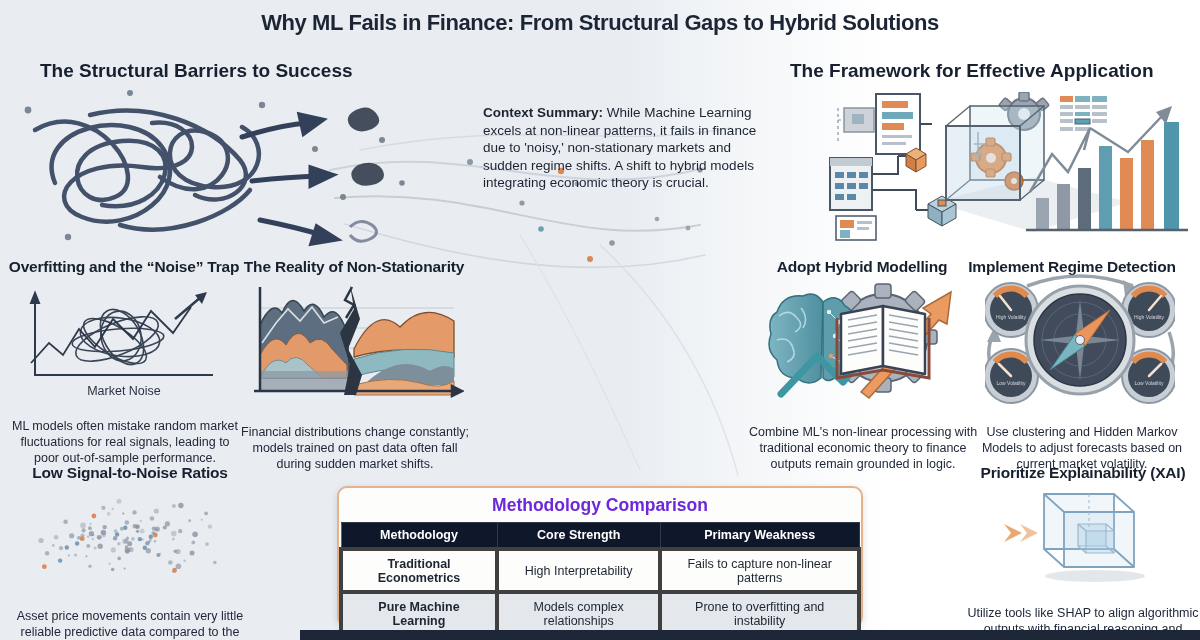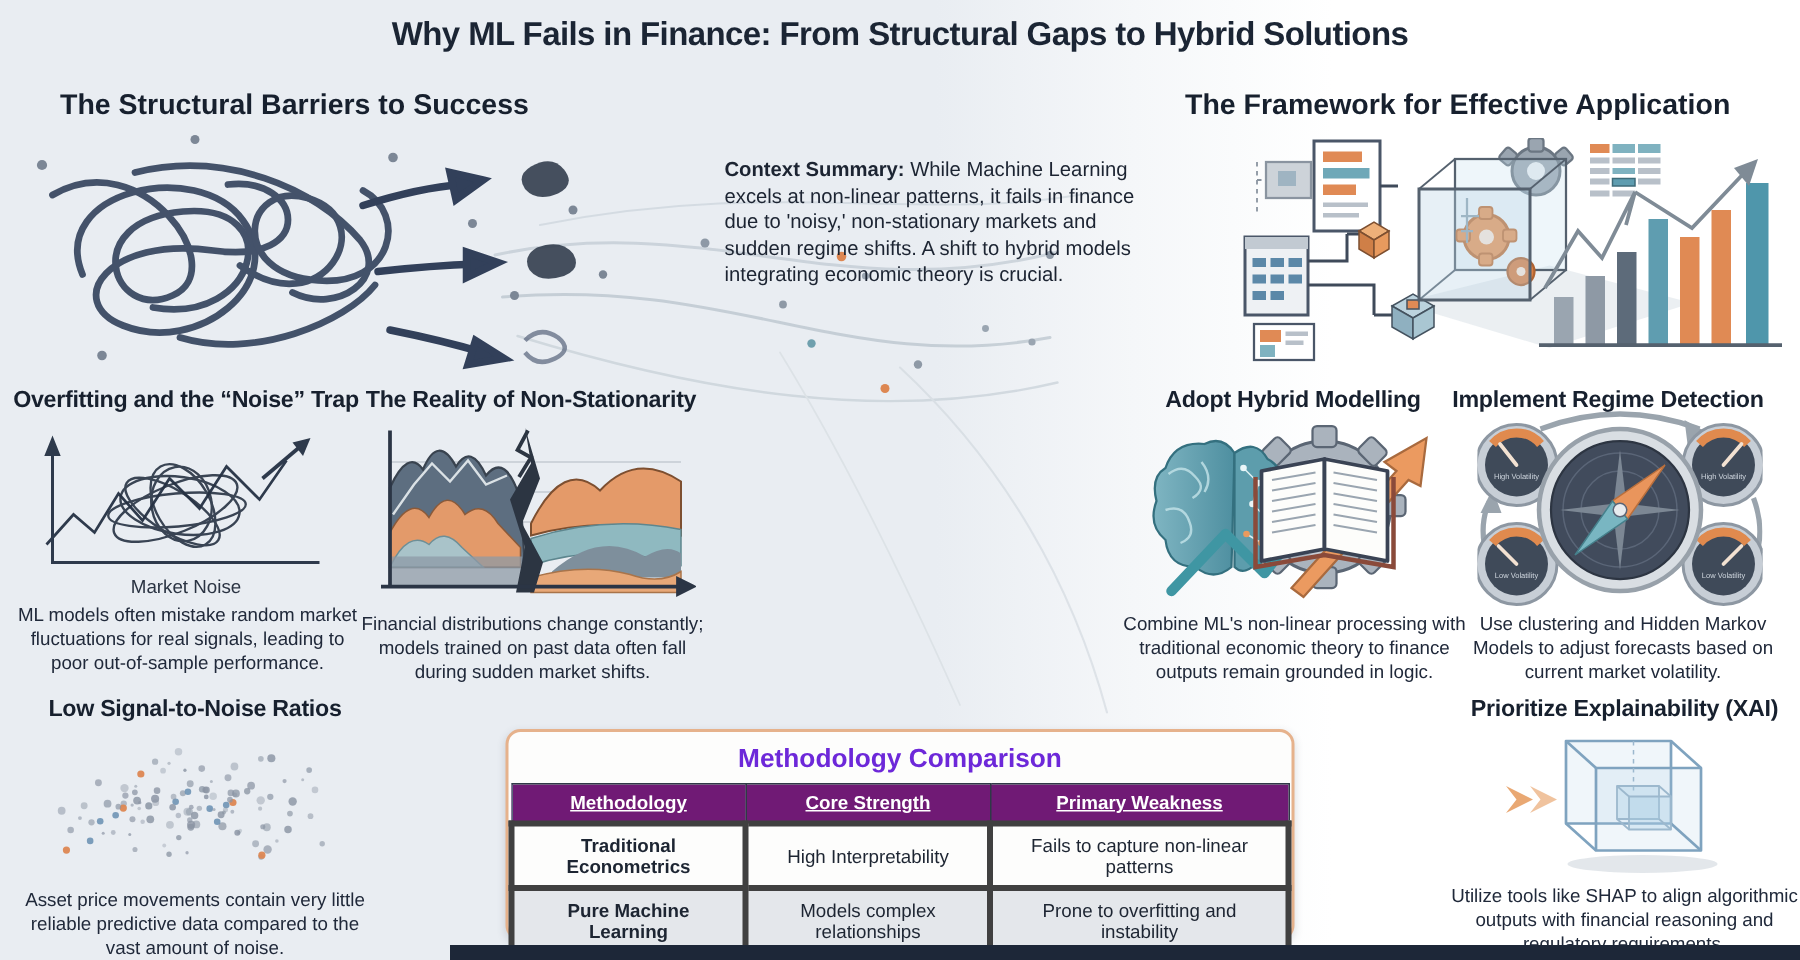--- a/index.html
+++ b/index.html
@@ -3,30 +3,30 @@
 <meta charset="utf-8">
 <style>
   html,body{margin:0;padding:0;}
   body{font-family:"Liberation Sans",sans-serif;color:#1c2432;}
   #canvas{position:relative;width:1200px;height:640px;overflow:hidden;
     background:linear-gradient(90deg,#e9edf2 0%,#e9edf2 52%,#f5f7f9 63%,#ffffff 74%);}
   .abs{position:absolute;}
   .hd-main{font-size:22px;font-weight:800;letter-spacing:-0.4px;color:#1b2534;text-align:center;width:100%;top:10px;}
   .hd-col{font-size:19px;font-weight:800;color:#17202e;text-align:left;}
   .hd-sec{font-size:15.5px;font-weight:800;color:#17202e;text-align:center;letter-spacing:-0.2px;}
-  .body-txt{font-size:12.5px;line-height:1.28;color:#20293a;text-align:center;}
+  .body-txt{font-size:12.5px;line-height:1.28;color:#20293a;text-align:center;margin-top:16px;}
   .caption{font-size:12.5px;color:#2a3342;text-align:center;}
   .ctx{font-size:13.5px;line-height:1.3;color:#1c2432;text-align:left;}
   .ctx b{font-weight:800;}
   .panel{background:#fdfdfc;border:2px solid #e6b28c;border-radius:10px;
     box-shadow:0 2px 6px rgba(60,70,90,.18);}
   .panel h3{margin:7px 0 6px;font-size:17.5px;font-weight:800;text-align:center;color:#6d28d9;}
   table.cmp{border-collapse:collapse;margin:0 auto;font-size:12.5px;}
-  table.cmp th{background:#701a75;color:#fff;font-weight:700;padding:5px 4px;
-    border:1px solid #2f3947;border-left:1px solid #59667a;text-decoration:underline;}
+  table.cmp th{background:#0f172a;color:#fff;font-weight:700;padding:5px 4px;
+    border:1px solid #2f3947;border-left:1px solid #59667a;}
   table.cmp td{padding:5.5px 8px;text-align:center;border:4px solid #404040;color:#1d2532;}
   table.cmp tr.alt td{background:#e4e7eb;}
   table.cmp td.c0{font-weight:800;}
   .botbar{background:#1d2738;}
   svg{display:block;}
 </style>
 </head>
 <body>
 
 <div id="canvas">

